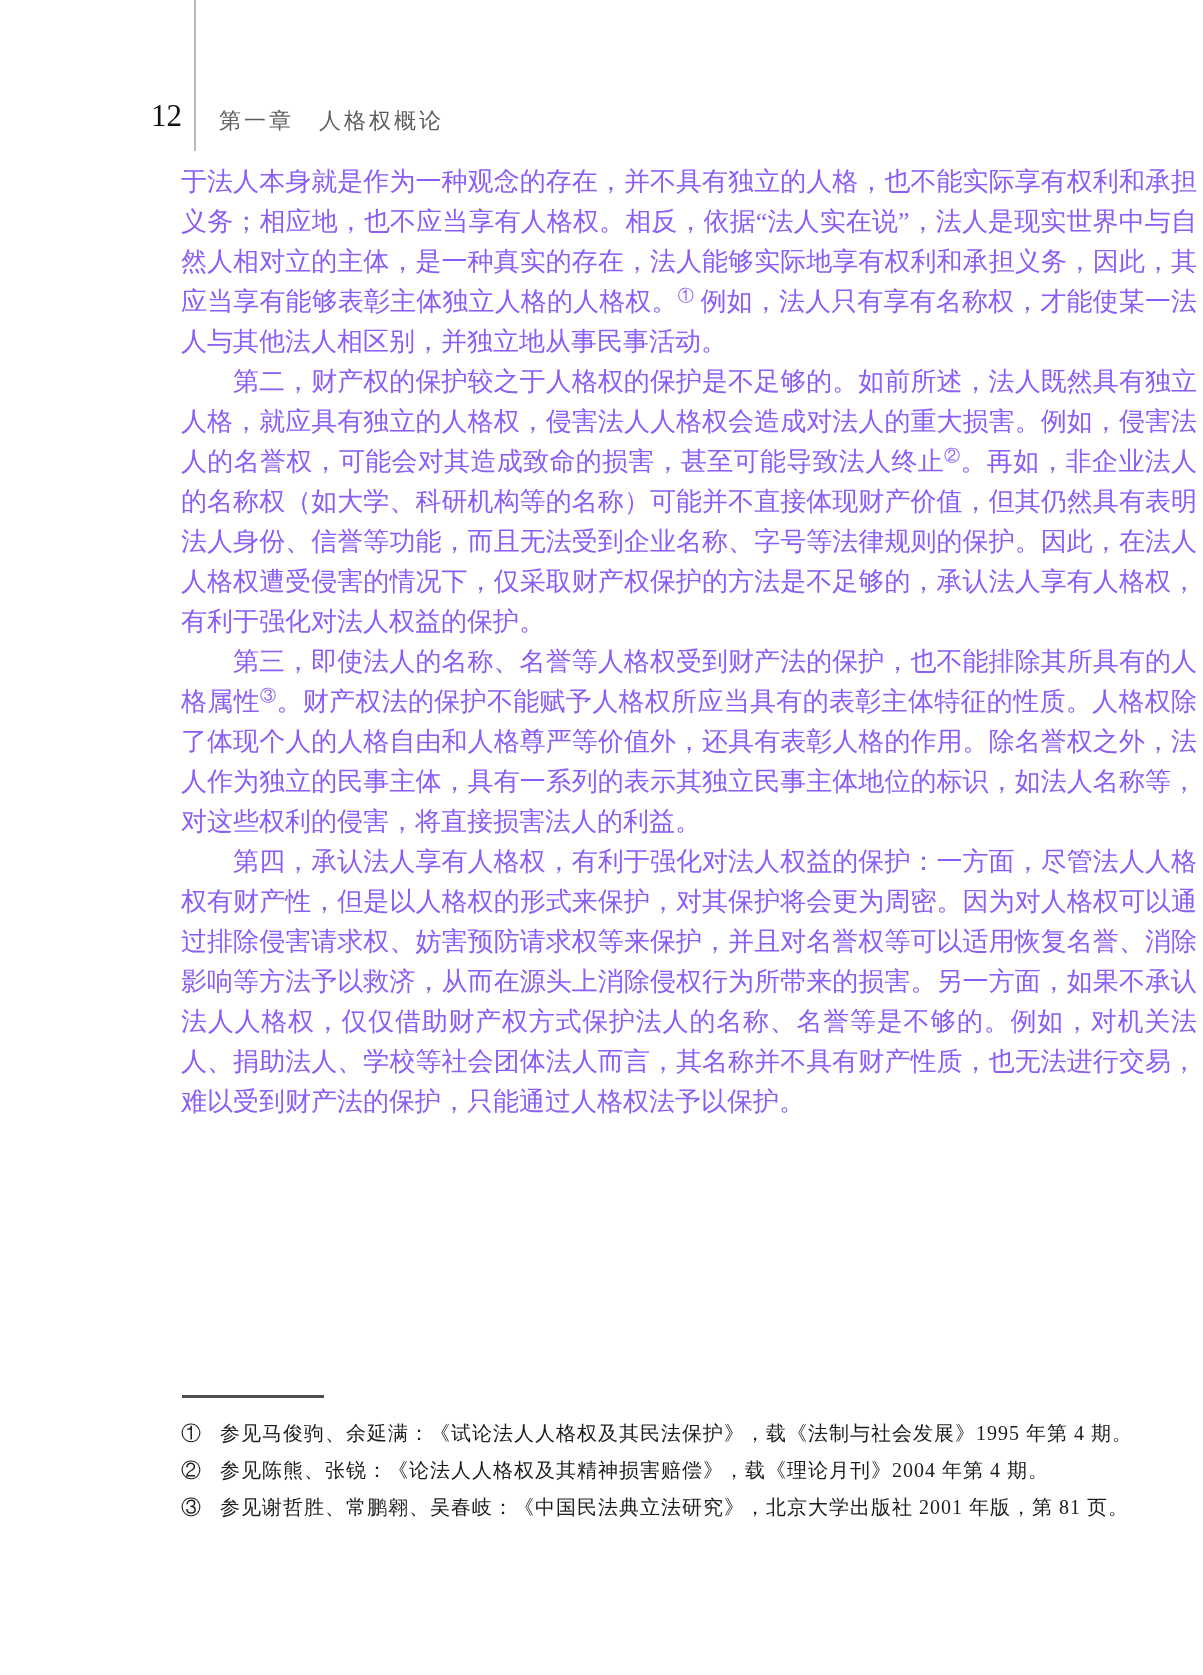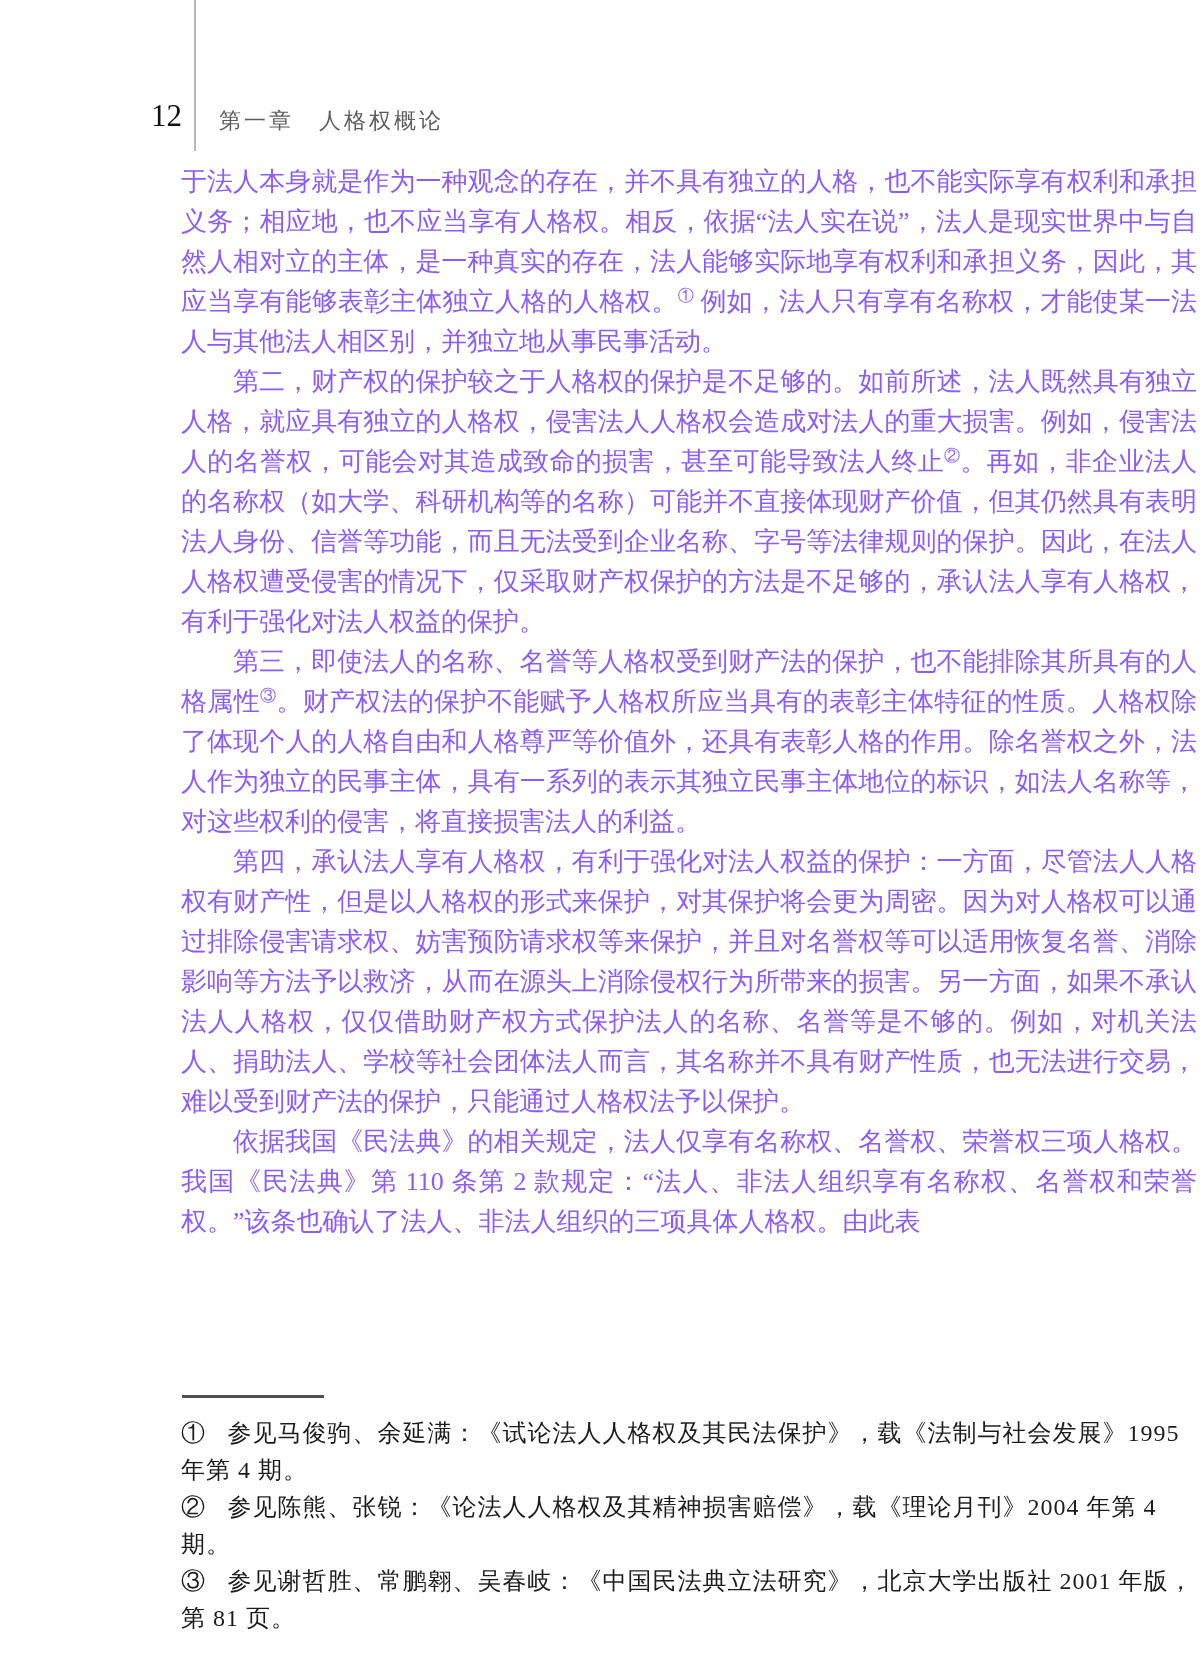--- a/index.html
+++ b/index.html
@@ -70,21 +70,21 @@
     top: 1395px;
     width: 142px;
     height: 0;
     border-top: 3px solid #4f4f4f;
   }
   .footnotes {
     position: absolute;
     left: 133px;
     top: 1415px;
     width: 1016px;
-    font-size: 24px;
+    font-size: 20px;
     line-height: 37px;
     color: #1c1c1c;
     letter-spacing: 1px;
   }
   .footnote-item { margin: 0; }
   .footnote-marker { margin-right: 0.9em; }
 </style>
 </head>
 <body>
 
@@ -94,21 +94,20 @@
 
   <div class="header-rule"></div>
 
   <div class="chapter-title">第一章　人格权概论</div>
 
   <div class="body-text">
       <p>于法人本身就是作为一种观念的存在，并不具有独立的人格，也不能实际享有权利和承担义务；相应地，也不应当享有人格权。相反，依据“法人实在说”，法人是现实世界中与自然人相对立的主体，是一种真实的存在，法人能够实际地享有权利和承担义务，因此，其应当享有能够表彰主体独立人格的人格权。<sup class="fnref">①</sup> 例如，法人只有享有名称权，才能使某一法人与其他法人相区别，并独立地从事民事活动。</p>
       <p class="indent">第二，财产权的保护较之于人格权的保护是不足够的。如前所述，法人既然具有独立人格，就应具有独立的人格权，侵害法人人格权会造成对法人的重大损害。例如，侵害法人的名誉权，可能会对其造成致命的损害，甚至可能导致法人终止<sup class="fnref">②</sup>。再如，非企业法人的名称权（如大学、科研机构等的名称）可能并不直接体现财产价值，但其仍然具有表明法人身份、信誉等功能，而且无法受到企业名称、字号等法律规则的保护。因此，在法人人格权遭受侵害的情况下，仅采取财产权保护的方法是不足够的，承认法人享有人格权，有利于强化对法人权益的保护。</p>
       <p class="indent">第三，即使法人的名称、名誉等人格权受到财产法的保护，也不能排除其所具有的人格属性<sup class="fnref">③</sup>。财产权法的保护不能赋予人格权所应当具有的表彰主体特征的性质。人格权除了体现个人的人格自由和人格尊严等价值外，还具有表彰人格的作用。除名誉权之外，法人作为独立的民事主体，具有一系列的表示其独立民事主体地位的标识，如法人名称等，对这些权利的侵害，将直接损害法人的利益。</p>
       <p class="indent">第四，承认法人享有人格权，有利于强化对法人权益的保护：一方面，尽管法人人格权有财产性，但是以人格权的形式来保护，对其保护将会更为周密。因为对人格权可以通过排除侵害请求权、妨害预防请求权等来保护，并且对名誉权等可以适用恢复名誉、消除影响等方法予以救济，从而在源头上消除侵权行为所带来的损害。另一方面，如果不承认法人人格权，仅仅借助财产权方式保护法人的名称、名誉等是不够的。例如，对机关法人、捐助法人、学校等社会团体法人而言，其名称并不具有财产性质，也无法进行交易，难以受到财产法的保护，只能通过人格权法予以保护。</p>
-      <p class="indent">依据我国《民法典》的相关规定，法人仅享有名称权、名誉权、荣誉权三项人格权。我国《民法典》第 110 条第 2 款规定：“法人、非法人组织享有名称权、名誉权和荣誉权。”该条也确认了法人、非法人组织的三项具体人格权。由此表</p>
     </div>
 
   <div class="footnote-sep"></div>
 
   <div class="footnotes">
       <p class="footnote-item"><span class="footnote-marker">①</span><span>参见马俊驹、余延满：《试论法人人格权及其民法保护》，载《法制与社会发展》1995 年第 4 期。</span></p>
       <p class="footnote-item"><span class="footnote-marker">②</span><span>参见陈熊、张锐：《论法人人格权及其精神损害赔偿》，载《理论月刊》2004 年第 4 期。</span></p>
       <p class="footnote-item"><span class="footnote-marker">③</span><span>参见谢哲胜、常鹏翱、吴春岐：《中国民法典立法研究》，北京大学出版社 2001 年版，第 81 页。</span></p>
     </div>
 

